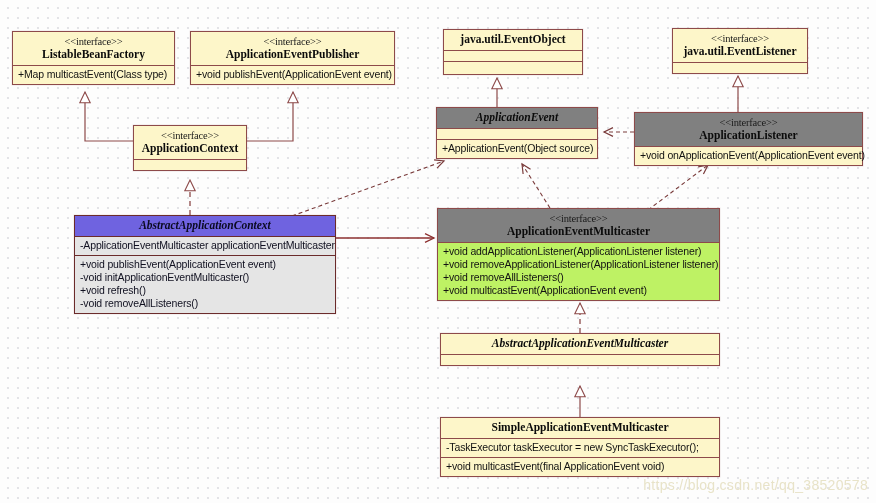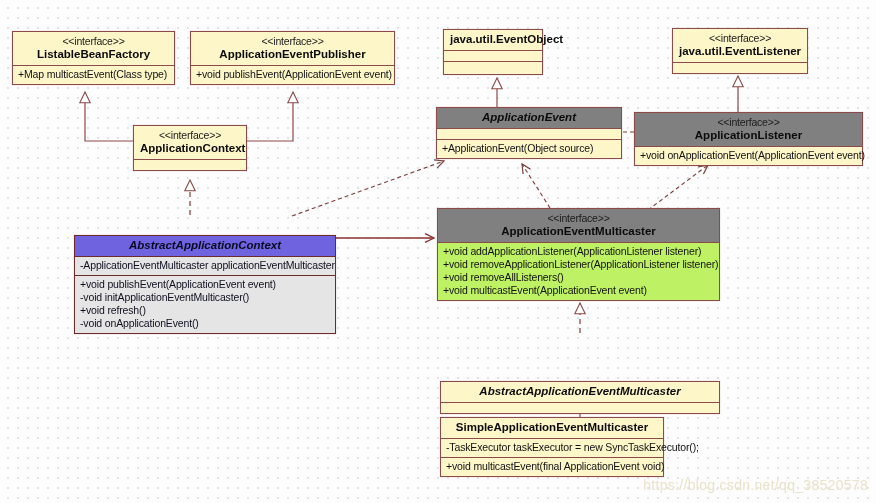--- a/index.html
+++ b/index.html
@@ -32,20 +32,21 @@
   }
   .node .sec {
     border-top: 1px solid #8d4a4a;
     padding: 2px 5px 3px 5px;
     line-height: 13px;
   }
   .node .hdr {
     text-align: center;
     padding: 3px 6px 4px 6px;
     line-height: 13px;
+    font-family: Liberation Serif, serif;
   }
   .stereo {
     font-size: 10.5px;
     color: #1a1a1a;
     letter-spacing: -0.2px;
     white-space: nowrap;
   }
   .cname {
     font-size: 11.5px;
     font-weight: bold;
@@ -161,21 +162,21 @@
   <div class="node" style="left:190px; top:31px; width:205px;">
     <div class="hdr">
       <div class="stereo">&lt;&lt;interface&gt;&gt;</div>
       <div class="cname">ApplicationEventPublisher</div>
     </div>
     <div class="sec">
       <div class="member">+void publishEvent(ApplicationEvent event)</div>
     </div>
   </div>
 
-  <div class="node" style="left:443px; top:29px; width:100px;">
+  <div class="node" style="left:443px; top:29px; width:140px;">
     <div class="hdr">
       <div class="cname">java.util.EventObject</div>
     </div>
     <div class="sec empty"></div>
     <div class="sec empty2"></div>
   </div>
 
   <div class="node" style="left:672px; top:28px; width:136px;">
     <div class="hdr">
       <div class="stereo">&lt;&lt;interface&gt;&gt;</div>
@@ -185,76 +186,76 @@
   </div>
 
   <div class="node" style="left:133px; top:125px; width:114px;">
     <div class="hdr">
       <div class="stereo">&lt;&lt;interface&gt;&gt;</div>
       <div class="cname">ApplicationContext</div>
     </div>
     <div class="sec empty"></div>
   </div>
 
-  <div class="node gray-head" style="left:436px; top:107px; width:186px;">
+  <div class="node gray-head" style="left:436px; top:107px; width:162px;">
     <div class="hdr">
       <div class="cname abstract">ApplicationEvent</div>
     </div>
     <div class="sec empty"></div>
     <div class="sec">
       <div class="member">+ApplicationEvent(Object source)</div>
     </div>
   </div>
 
   <div class="node gray-head" style="left:634px; top:112px; width:229px;">
     <div class="hdr">
       <div class="stereo">&lt;&lt;interface&gt;&gt;</div>
       <div class="cname">ApplicationListener</div>
     </div>
     <div class="sec">
       <div class="member">+void onApplicationEvent(ApplicationEvent event)</div>
     </div>
   </div>
 
-  <div class="node blue" style="left:74px; top:215px; width:262px;margin-top:20px;">
+  <div class="node blue" style="left:74px; top:215px; width:262px;">
     <div class="hdr">
       <div class="cname abstract">AbstractApplicationContext</div>
     </div>
     <div class="sec">
       <div class="member">-ApplicationEventMulticaster applicationEventMulticaster</div>
     </div>
     <div class="sec">
       <div class="member">+void publishEvent(ApplicationEvent event)</div>
       <div class="member">-void initApplicationEventMulticaster()</div>
       <div class="member">+void refresh()</div>
-      <div class="member">-void onApplicationEvent()</div>
+      <div class="member">-void removeAllListeners()</div>
     </div>
   </div>
 
   <div class="node all-gray" style="left:437px; top:208px; width:283px;">
     <div class="hdr">
       <div class="stereo">&lt;&lt;interface&gt;&gt;</div>
       <div class="cname">ApplicationEventMulticaster</div>
     </div>
     <div class="sec">
       <div class="member">+void addApplicationListener(ApplicationListener listener)</div>
       <div class="member">+void removeApplicationListener(ApplicationListener listener)</div>
       <div class="member">+void removeAllListeners()</div>
       <div class="member">+void multicastEvent(ApplicationEvent event)</div>
     </div>
   </div>
 
-  <div class="node" style="left:440px; top:333px; width:280px;margin-top:48px;">
+  <div class="node" style="left:440px; top:333px; width:280px;">
     <div class="hdr">
       <div class="cname abstract">AbstractApplicationEventMulticaster</div>
     </div>
     <div class="sec empty"></div>
   </div>
 
-  <div class="node" style="left:440px; top:417px; width:224px;">
+  <div class="node" style="left:440px; top:417px; width:280px;">
     <div class="hdr">
       <div class="cname">SimpleApplicationEventMulticaster</div>
     </div>
     <div class="sec">
       <div class="member">-TaskExecutor taskExecutor = new SyncTaskExecutor();</div>
     </div>
     <div class="sec">
       <div class="member">+void multicastEvent(final ApplicationEvent void)</div>
     </div>
   </div>

